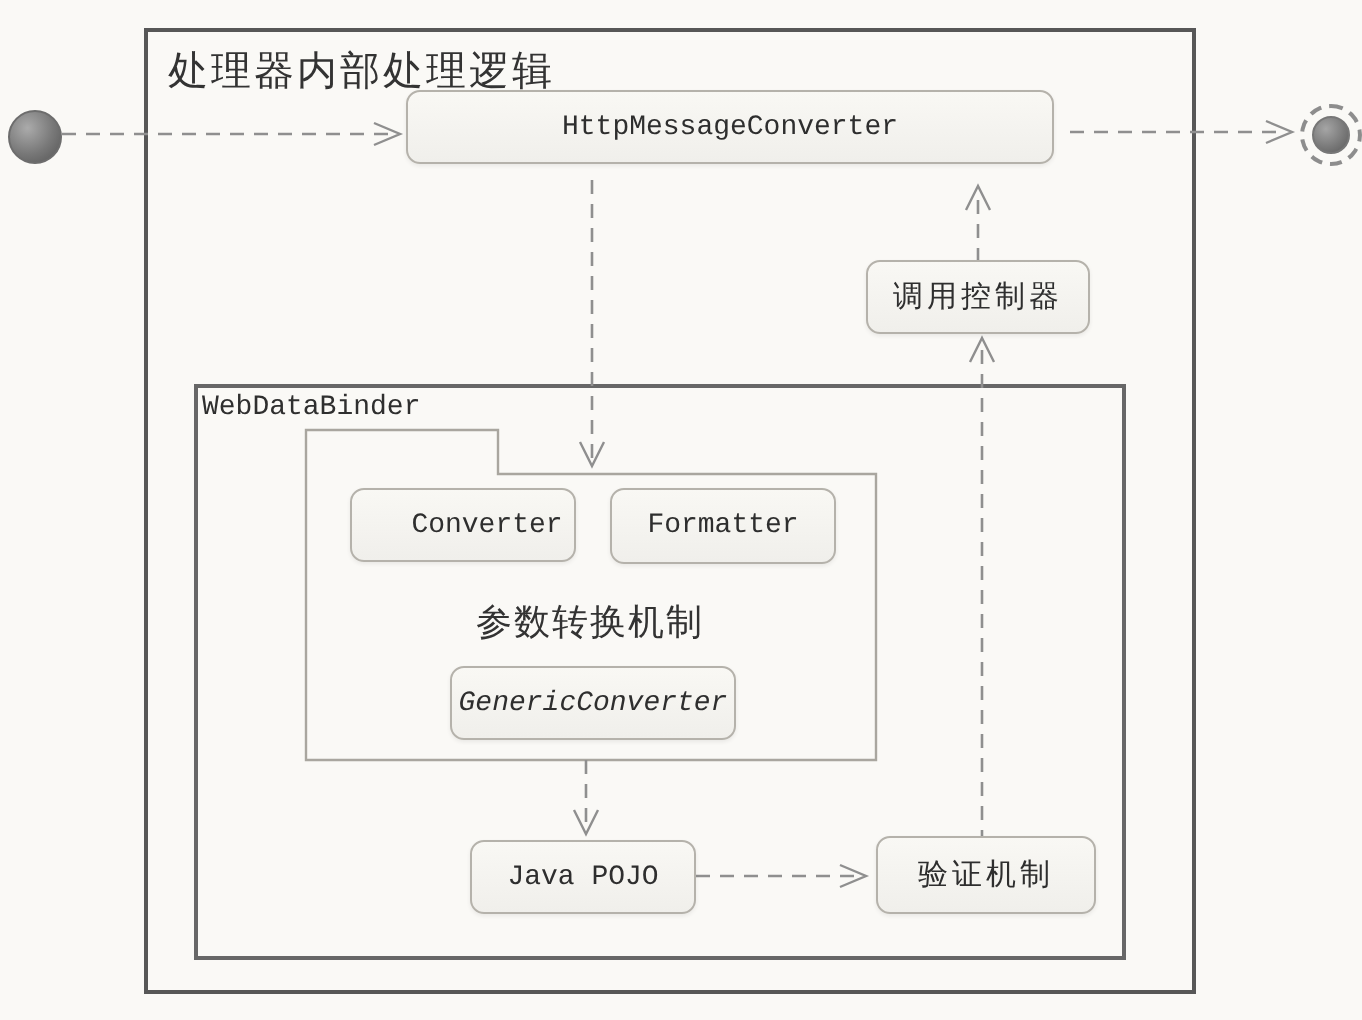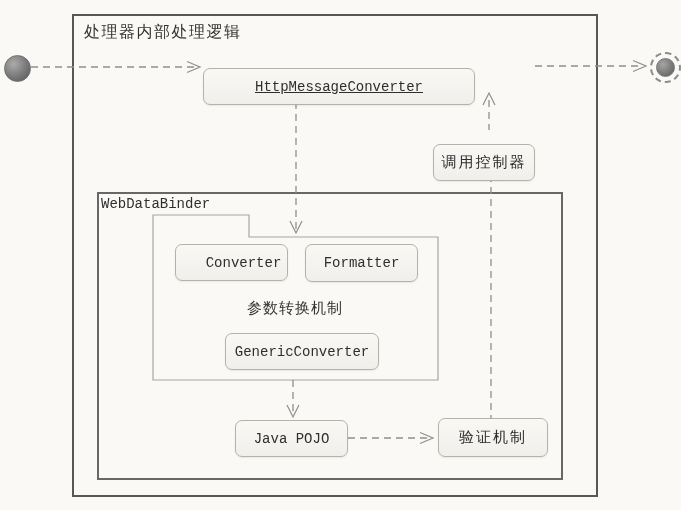--- a/index.html
+++ b/index.html
@@ -9,41 +9,41 @@
   }
   .frame{position:absolute;box-sizing:border-box;background:transparent;}
   #outer-frame{left:72px;top:14px;width:526px;height:483px;border:2px solid #575757;}
   #wdb-frame{left:97px;top:192px;width:466px;height:288px;border:2px solid #676767;}
   .frame-label{
     position:absolute;color:#2f2f2f;
     font-family:"Liberation Mono","DejaVu Sans Mono",monospace;font-size:14px;
   }
   #diagram-title{
     position:absolute;left:84px;top:22px;color:#333;
-    font-size:16px;letter-spacing:1.5px;font-family:Liberation Serif, serif;text-align:center;
+    font-size:20px;letter-spacing:1.5px;font-family:Liberation Serif, serif;text-align:center;
   }
   .box{
     position:absolute;box-sizing:border-box;border:1px solid #b5b2ab;border-radius:7px;
     background:linear-gradient(180deg,#f9f8f4 0%,#f0efeb 100%);
     display:flex;align-items:center;justify-content:center;
     font-family:"Liberation Mono","DejaVu Sans Mono",monospace;
     font-size:14px;color:#2e2e2e;box-shadow:0 1px 2px rgba(0,0,0,0.07);
     white-space:nowrap;
   }
   .box.cjk{font-family:"Liberation Sans",sans-serif;font-size:15px;letter-spacing:2px;}
-  #node-http{left:203px;top:68px;width:272px;height:37px;text-decoration:underline;}
-  #node-controller{left:433px;top:144px;width:102px;height:37px;}
+  #node-http{left:203px;top:45px;width:324px;height:37px;}
+  #node-controller{left:433px;top:130px;width:112px;height:37px;}
   #node-converter{left:175px;top:244px;width:113px;height:37px;padding-left:24px;}
   #node-formatter{left:305px;top:244px;width:113px;height:38px;}
-  #node-generic{left:225px;top:333px;width:154px;height:37px;}
+  #node-generic{left:225px;top:333px;width:143px;height:37px;font-style:italic;}
   #node-pojo{left:235px;top:420px;width:113px;height:37px;}
   #node-validation{left:438px;top:418px;width:110px;height:39px;}
   #package-label{
     position:absolute;left:152px;top:299px;width:286px;text-align:center;
-    color:#333;font-size:15px;letter-spacing:1px;
+    color:#333;font-size:18px;letter-spacing:1px;
   }
   #start-node{
     position:absolute;left:4px;top:55px;width:27px;height:27px;border-radius:50%;
     background:radial-gradient(circle at 35% 32%,#ababab,#787878 55%,#5b5b5b 92%);
     border:1px solid #6d6d6d;box-sizing:border-box;
   }
   #end-node{
     position:absolute;left:650px;top:52px;width:31px;height:31px;border-radius:50%;
     border:2px dashed #8d8d8d;box-sizing:border-box;
     display:flex;align-items:center;justify-content:center;

